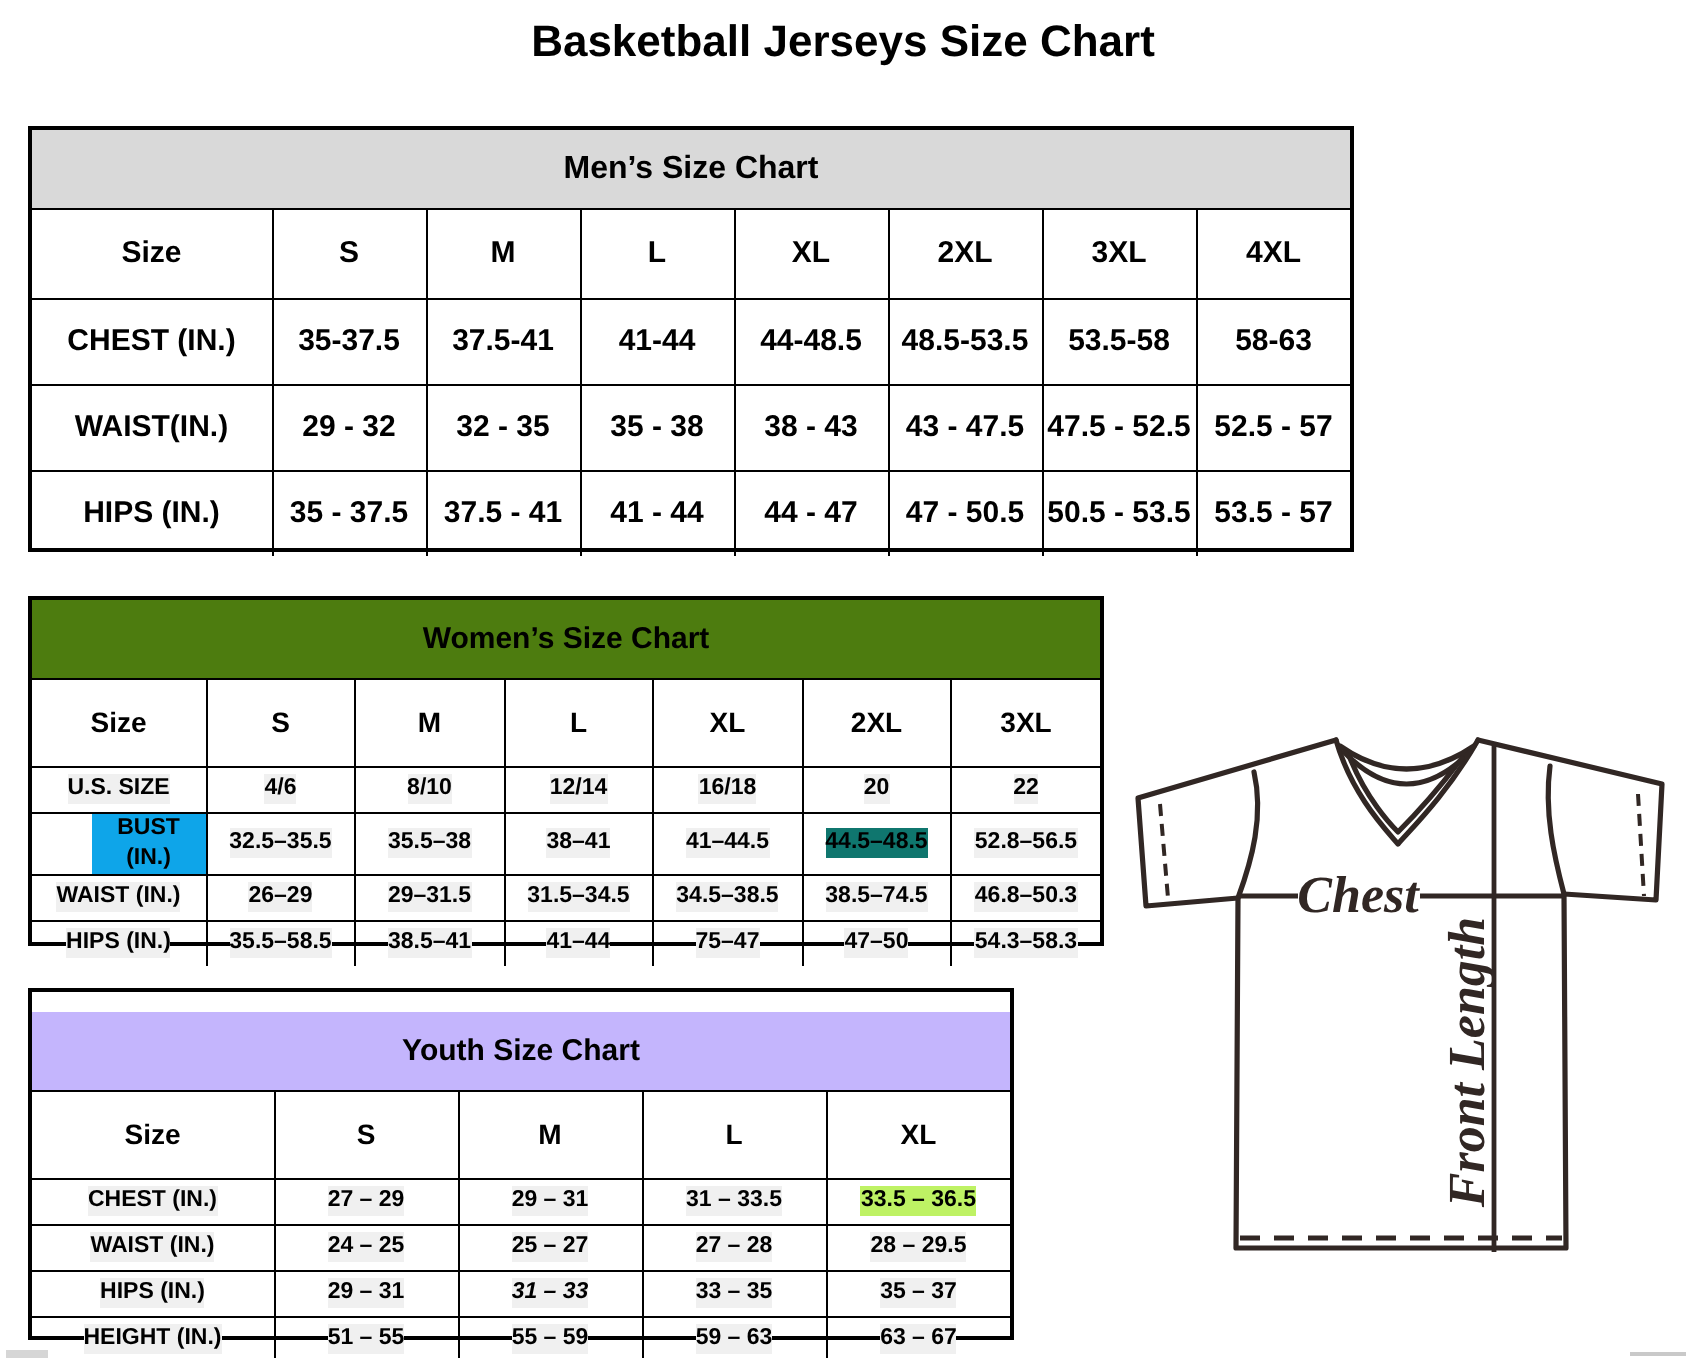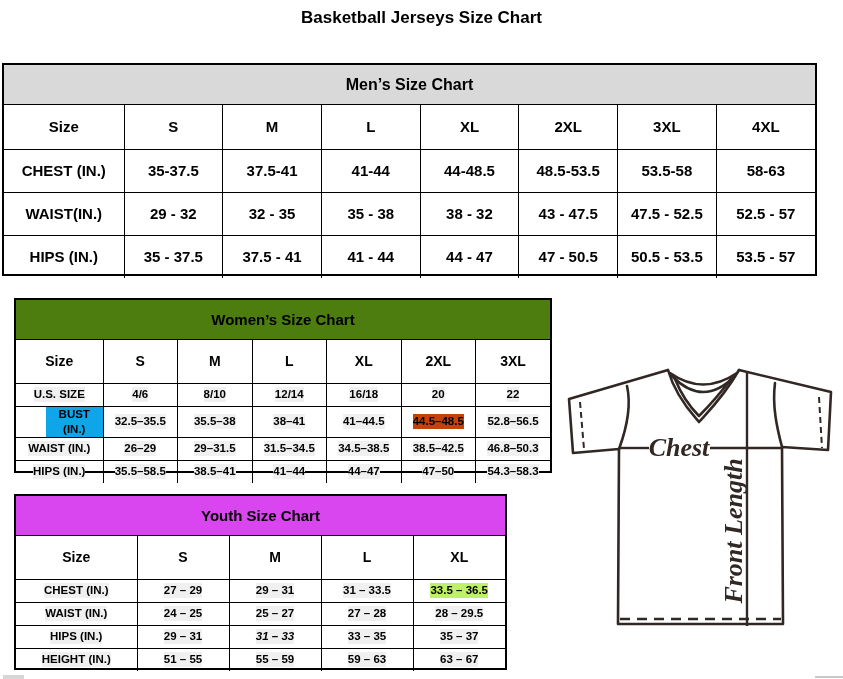--- a/index.html
+++ b/index.html
@@ -7,21 +7,21 @@
   body {
     width: 843px; height: 679px;
     position: relative;
     overflow: hidden;
     font-family: "Liberation Sans", "DejaVu Sans", sans-serif;
     color: #000;
   }
   .page-title {
     position: absolute; top: 8px; left: 0; width: 100%;
     text-align: center;
-    font-size: 17px; font-weight: bold;
+    font-size: 22px; font-weight: bold;
   }
   .chart {
     position: absolute;
     border: 2px solid #000;
     background: #fff;
   }
   .chart-title {
     border-bottom: 1px solid #000;
     display: flex; align-items: center; justify-content: center;
     font-weight: bold;
@@ -30,21 +30,21 @@
   .chart th, .chart td {
     border: 1px solid #000;
     text-align: center; vertical-align: middle;
     font-weight: bold; padding: 0;
   }
   .chart tr > *:first-child { border-left: none; }
   .chart tr > *:last-child  { border-right: none; }
   .chart tbody tr:last-child > * { border-bottom: none; }
   .chart thead tr > * { border-top: none; }
 
-  .mens  { left: 2px; top: 63px;  width: 815px; height: 213px; }
+  .mens  { left: 14px; top: 63px;  width: 663px; height: 213px; }
   .mens .chart-title { height: 40px; font-size: 16px; }
   .mens thead tr { height: 44px; }
   .mens tbody tr { height: 43px; }
   .mens th, .mens td { font-size: 15px; }
   .mens .label-col { width: 120px; }
 
   .womens { left: 14px; top: 298px; width: 538px; height: 175px; }
   .youth  { left: 14px; top: 494px; width: 493px; height: 176px; }
   .small .chart-title { height: 40px; font-size: 15px; }
   .small thead tr { height: 43px; }
@@ -95,21 +95,21 @@
           <td><span class="cell-val">44-48.5</span></td>
           <td><span class="cell-val">48.5-53.5</span></td>
           <td><span class="cell-val">53.5-58</span></td>
           <td><span class="cell-val">58-63</span></td>
         </tr>
         <tr>
           <th class="label-col"><span class="label-val">WAIST(IN.)</span></th>
           <td><span class="cell-val">29 - 32</span></td>
           <td><span class="cell-val">32 - 35</span></td>
           <td><span class="cell-val">35 - 38</span></td>
-          <td><span class="cell-val">38 - 32</span></td>
+          <td><span class="cell-val">38 - 43</span></td>
           <td><span class="cell-val">43 - 47.5</span></td>
           <td><span class="cell-val">47.5 - 52.5</span></td>
           <td><span class="cell-val">52.5 - 57</span></td>
         </tr>
         <tr>
           <th class="label-col"><span class="label-val">HIPS (IN.)</span></th>
           <td><span class="cell-val">35 - 37.5</span></td>
           <td><span class="cell-val">37.5 - 41</span></td>
           <td><span class="cell-val">41 - 44</span></td>
           <td><span class="cell-val">44 - 47</span></td>
@@ -144,47 +144,47 @@
           <td><span class="cell-val" style="background: rgb(240, 240, 240);">16/18</span></td>
           <td><span class="cell-val" style="background: rgb(240, 240, 240);">20</span></td>
           <td><span class="cell-val" style="background: rgb(240, 240, 240);">22</span></td>
         </tr>
         <tr>
           <th class="label-col"><span class="label-val" style="background: #0ea5e9; margin-left: 30px;">BUST (IN.)</span></th>
           <td><span class="cell-val" style="background: rgb(240, 240, 240);">32.5–35.5</span></td>
           <td><span class="cell-val" style="background: rgb(240, 240, 240);">35.5–38</span></td>
           <td><span class="cell-val" style="background: rgb(240, 240, 240);">38–41</span></td>
           <td><span class="cell-val" style="background: rgb(240, 240, 240);">41–44.5</span></td>
-          <td><span class="cell-val" style="background: #c2410c;">44.5–48.5</span></td>
+          <td><span class="cell-val" style="background: #0f766e;">44.5–48.5</span></td>
           <td><span class="cell-val" style="background: rgb(240, 240, 240);">52.8–56.5</span></td>
         </tr>
         <tr>
           <th class="label-col"><span class="label-val" style="background: rgb(240, 240, 240);">WAIST (IN.)</span></th>
           <td><span class="cell-val" style="background: rgb(240, 240, 240);">26–29</span></td>
           <td><span class="cell-val" style="background: rgb(240, 240, 240);">29–31.5</span></td>
           <td><span class="cell-val" style="background: rgb(240, 240, 240);">31.5–34.5</span></td>
           <td><span class="cell-val" style="background: rgb(240, 240, 240);">34.5–38.5</span></td>
-          <td><span class="cell-val" style="background: rgb(240, 240, 240);">38.5–42.5</span></td>
+          <td><span class="cell-val" style="background: rgb(240, 240, 240);">38.5–74.5</span></td>
           <td><span class="cell-val" style="background: rgb(240, 240, 240);">46.8–50.3</span></td>
         </tr>
         <tr>
           <th class="label-col"><span class="label-val" style="background: rgb(240, 240, 240);">HIPS (IN.)</span></th>
           <td><span class="cell-val" style="background: rgb(240, 240, 240);">35.5–58.5</span></td>
           <td><span class="cell-val" style="background: rgb(240, 240, 240);">38.5–41</span></td>
           <td><span class="cell-val" style="background: rgb(240, 240, 240);">41–44</span></td>
-          <td><span class="cell-val" style="background: rgb(240, 240, 240);">44–47</span></td>
+          <td><span class="cell-val" style="background: rgb(240, 240, 240);">75–47</span></td>
           <td><span class="cell-val" style="background: rgb(240, 240, 240);">47–50</span></td>
           <td><span class="cell-val" style="background: rgb(240, 240, 240);">54.3–58.3</span></td>
         </tr>
       </tbody>
   </table>
 </section>
 
 <section class="chart small youth">
-  <div class="chart-title" style="background: #d946ef;">Youth Size Chart</div>
+  <div class="chart-title" style="background: #c4b5fd; margin-top: 10px;">Youth Size Chart</div>
   <table>
     <thead>
         <tr>
           <th class="label-col">Size</th>
           <th>S</th>
           <th>M</th>
           <th>L</th>
           <th>XL</th>
         </tr>
       </thead>

